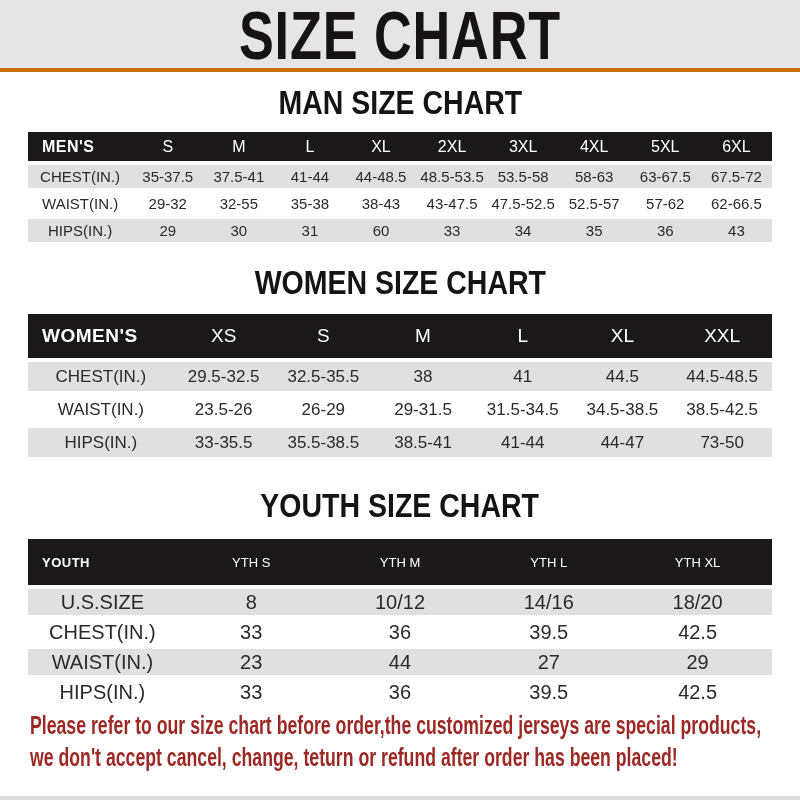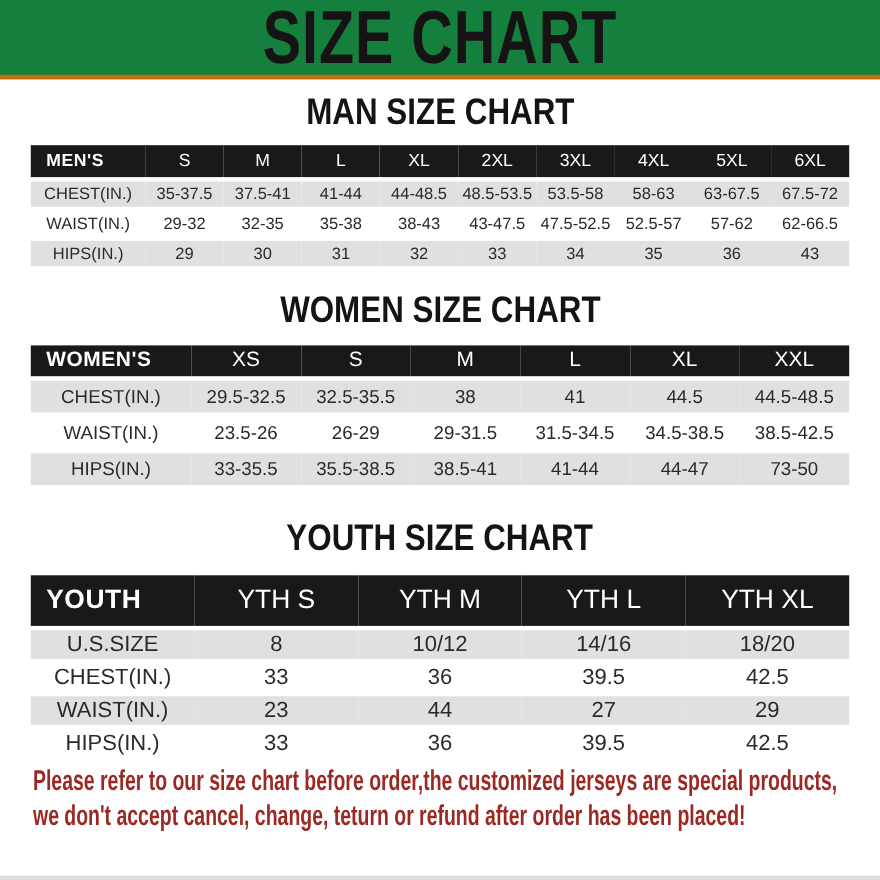--- a/index.html
+++ b/index.html
@@ -9,21 +9,21 @@
     height: 800px;
     background: #ffffff;
     font-family: "Liberation Sans", sans-serif;
     overflow: hidden;
   }
   .page { width: 800px; height: 800px; position: relative; }
 
   
   .banner {
     height: 68px;
-    background: #15803d;
+    background: #e5e5e5;
     border-bottom: 4px solid #C4700F;
     display: flex;
     align-items: center;
     justify-content: center;
   }
   .banner-title {
     display: inline-block;
     font-size: 58px;
     font-weight: 900;
     color: #161314;
@@ -81,28 +81,28 @@
   
   .men-table col { width: 9.55%; }
   .men-table col.col-label { width: 14%; }
   .men-table .header-row th { height: 29px; font-size: 16px; }
   .men-table .tbl-label { font-size: 23px; }
   .men-table tbody td { height: 23px; font-size: 15px; }
 
   
   .women-table col { width: 13.4%; }
   .women-table col.col-label { width: 19.6%; }
-  .women-table .header-row th { height: 28px; font-size: 19px; }
+  .women-table .header-row th { height: 44px; font-size: 19px; }
   .women-table .tbl-label { font-size: 24px; }
   .women-table tbody td { height: 29px; font-size: 17px; }
 
   
   .youth-table col { width: 20%; }
   .youth-table col.col-label { width: 20%; }
-  .youth-table .header-row th { height: 46px; font-size: 24px; }
+  .youth-table .header-row th { height: 46px; font-size: 13px; }
   .youth-table .tbl-label { font-size: 24px; }
   .youth-table tbody td { height: 26px; font-size: 20px; }
 
   
   .footer {
     margin-top: 0;
     padding-left: 30px;
   }
   .footer-line {
     margin: 0;
@@ -171,35 +171,35 @@
               <td class="cell">44-48.5</td>
               <td class="cell">48.5-53.5</td>
               <td class="cell">53.5-58</td>
               <td class="cell">58-63</td>
               <td class="cell">63-67.5</td>
               <td class="cell">67.5-72</td>
             </tr>
             <tr class="row-plain">
               <td class="row-label">WAIST(IN.)</td>
               <td class="cell">29-32</td>
-              <td class="cell">32-35</td>
+              <td class="cell">32-55</td>
               <td class="cell">35-38</td>
               <td class="cell">38-43</td>
               <td class="cell">43-47.5</td>
               <td class="cell">47.5-52.5</td>
               <td class="cell">52.5-57</td>
               <td class="cell">57-62</td>
               <td class="cell">62-66.5</td>
             </tr>
             <tr class="row-shaded">
               <td class="row-label">HIPS(IN.)</td>
               <td class="cell">29</td>
               <td class="cell">30</td>
               <td class="cell">31</td>
-              <td class="cell">32</td>
+              <td class="cell">60</td>
               <td class="cell">33</td>
               <td class="cell">34</td>
               <td class="cell">35</td>
               <td class="cell">36</td>
               <td class="cell">43</td>
             </tr>
           </tbody>
         </table>
       </div>
   </section>

